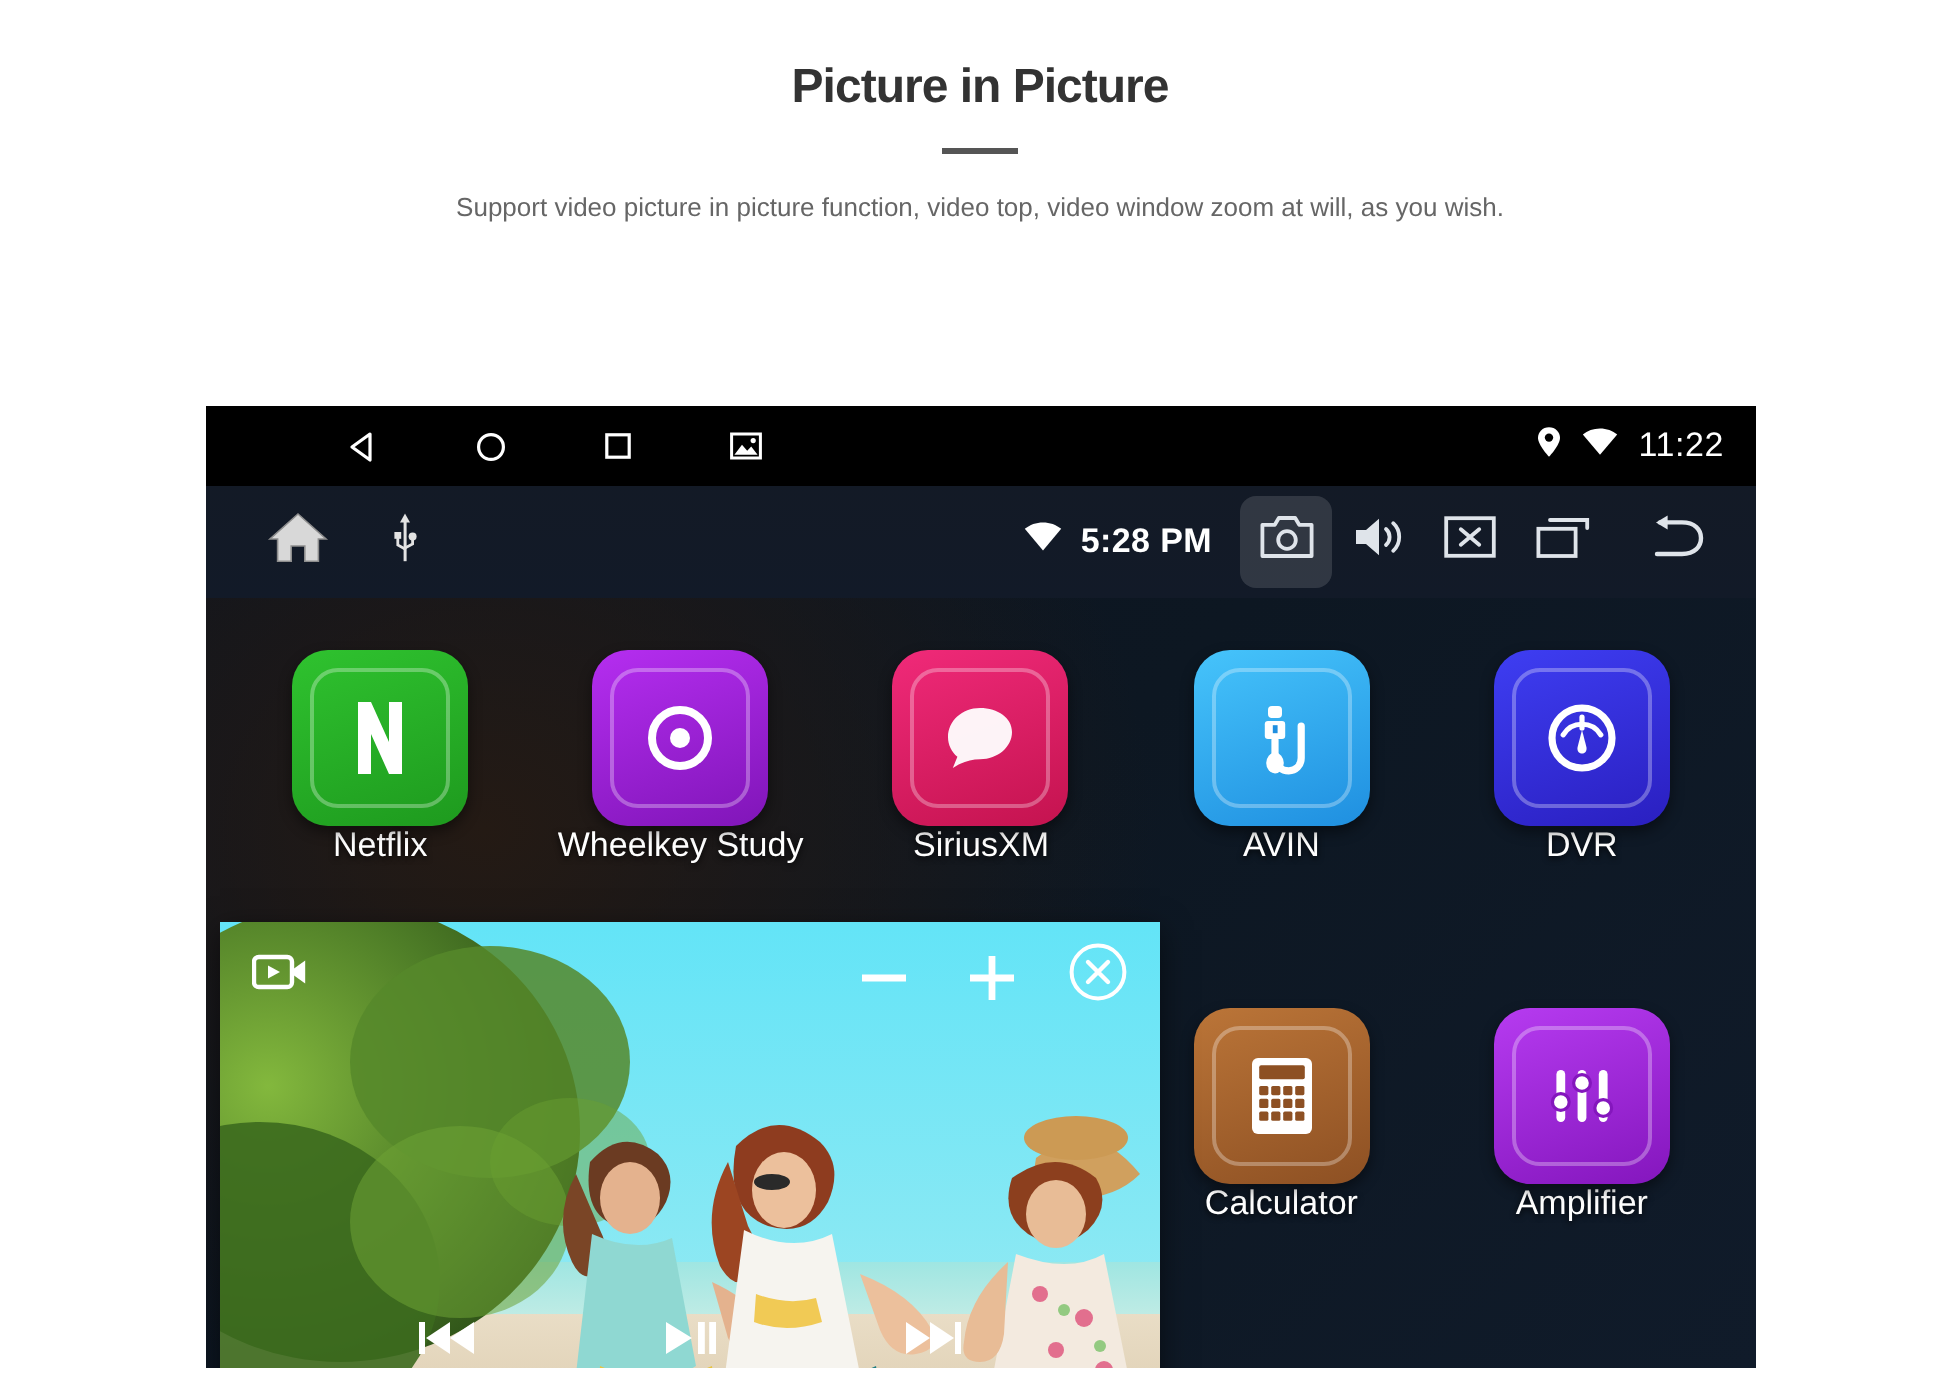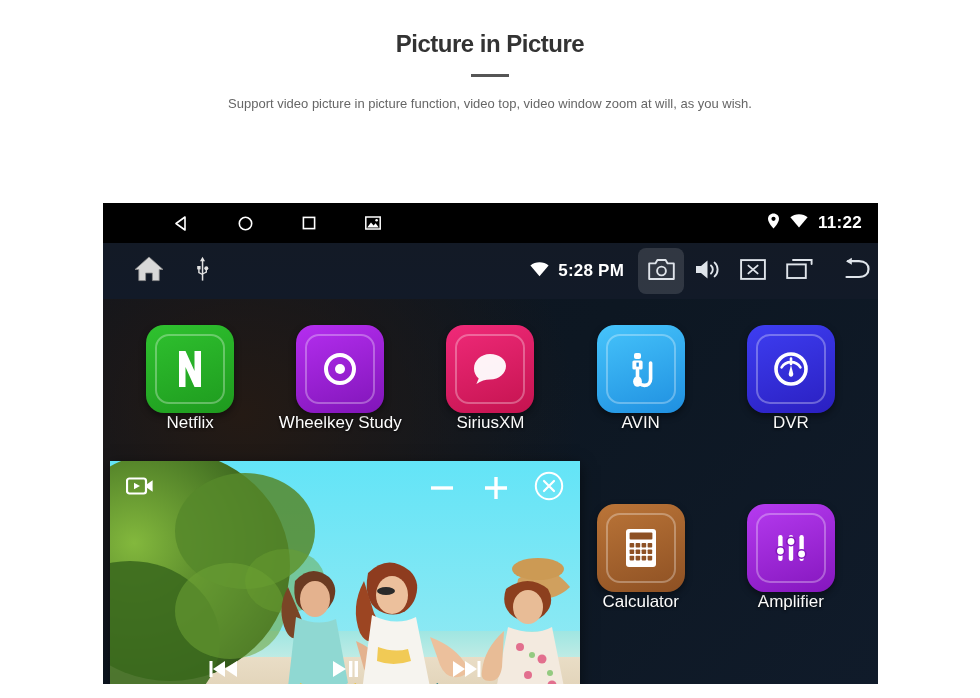--- a/index.html
+++ b/index.html
@@ -40,30 +40,30 @@
   }
   .sb-navicons { display: flex; align-items: center; gap: 0; margin-left: 46px; }
   .sb-navicons > div {
     width: 64px; height: 40px;
     display: flex; align-items: center; justify-content: center;
   }
   .sb-right {
     margin-left: auto; display: flex; align-items: center;
     gap: 10px; padding-right: 16px;
   }
-  .sb-clock { color: #fff; font-size: 17px; font-weight: 700; letter-spacing: .3px; }
+  .sb-clock { color: #fff; font-size: 17px; font-weight: 400; letter-spacing: .3px; }
 
   
   .sys-toolbar {
     position: absolute; left: 0; top: 40px; width: 100%; height: 56px;
     background: linear-gradient(180deg,#131a26 0%,#121a28 100%);
     display: flex; align-items: center;
   }
   .tb-left { display: flex; align-items: center; gap: 30px; margin-left: 30px; }
-  .tb-right { margin-left: auto; display: flex; align-items: center; }
+  .tb-right { margin-left: auto; display: flex; align-items: center; padding-right: 18px; }
   .tb-btn {
     width: 46px; height: 46px; border-radius: 8px;
     display: flex; align-items: center; justify-content: center;
   }
   .tb-btn.selected { background: rgba(255,255,255,0.13); }
   .tb-wifi-time { display: flex; align-items: center; gap: 9px; margin-right: 14px; }
   .tb-time { color: #ffffff; font-size: 17px; font-weight: bold; letter-spacing: .2px; }
   .tb-gap { width: 10px; }
 
   

